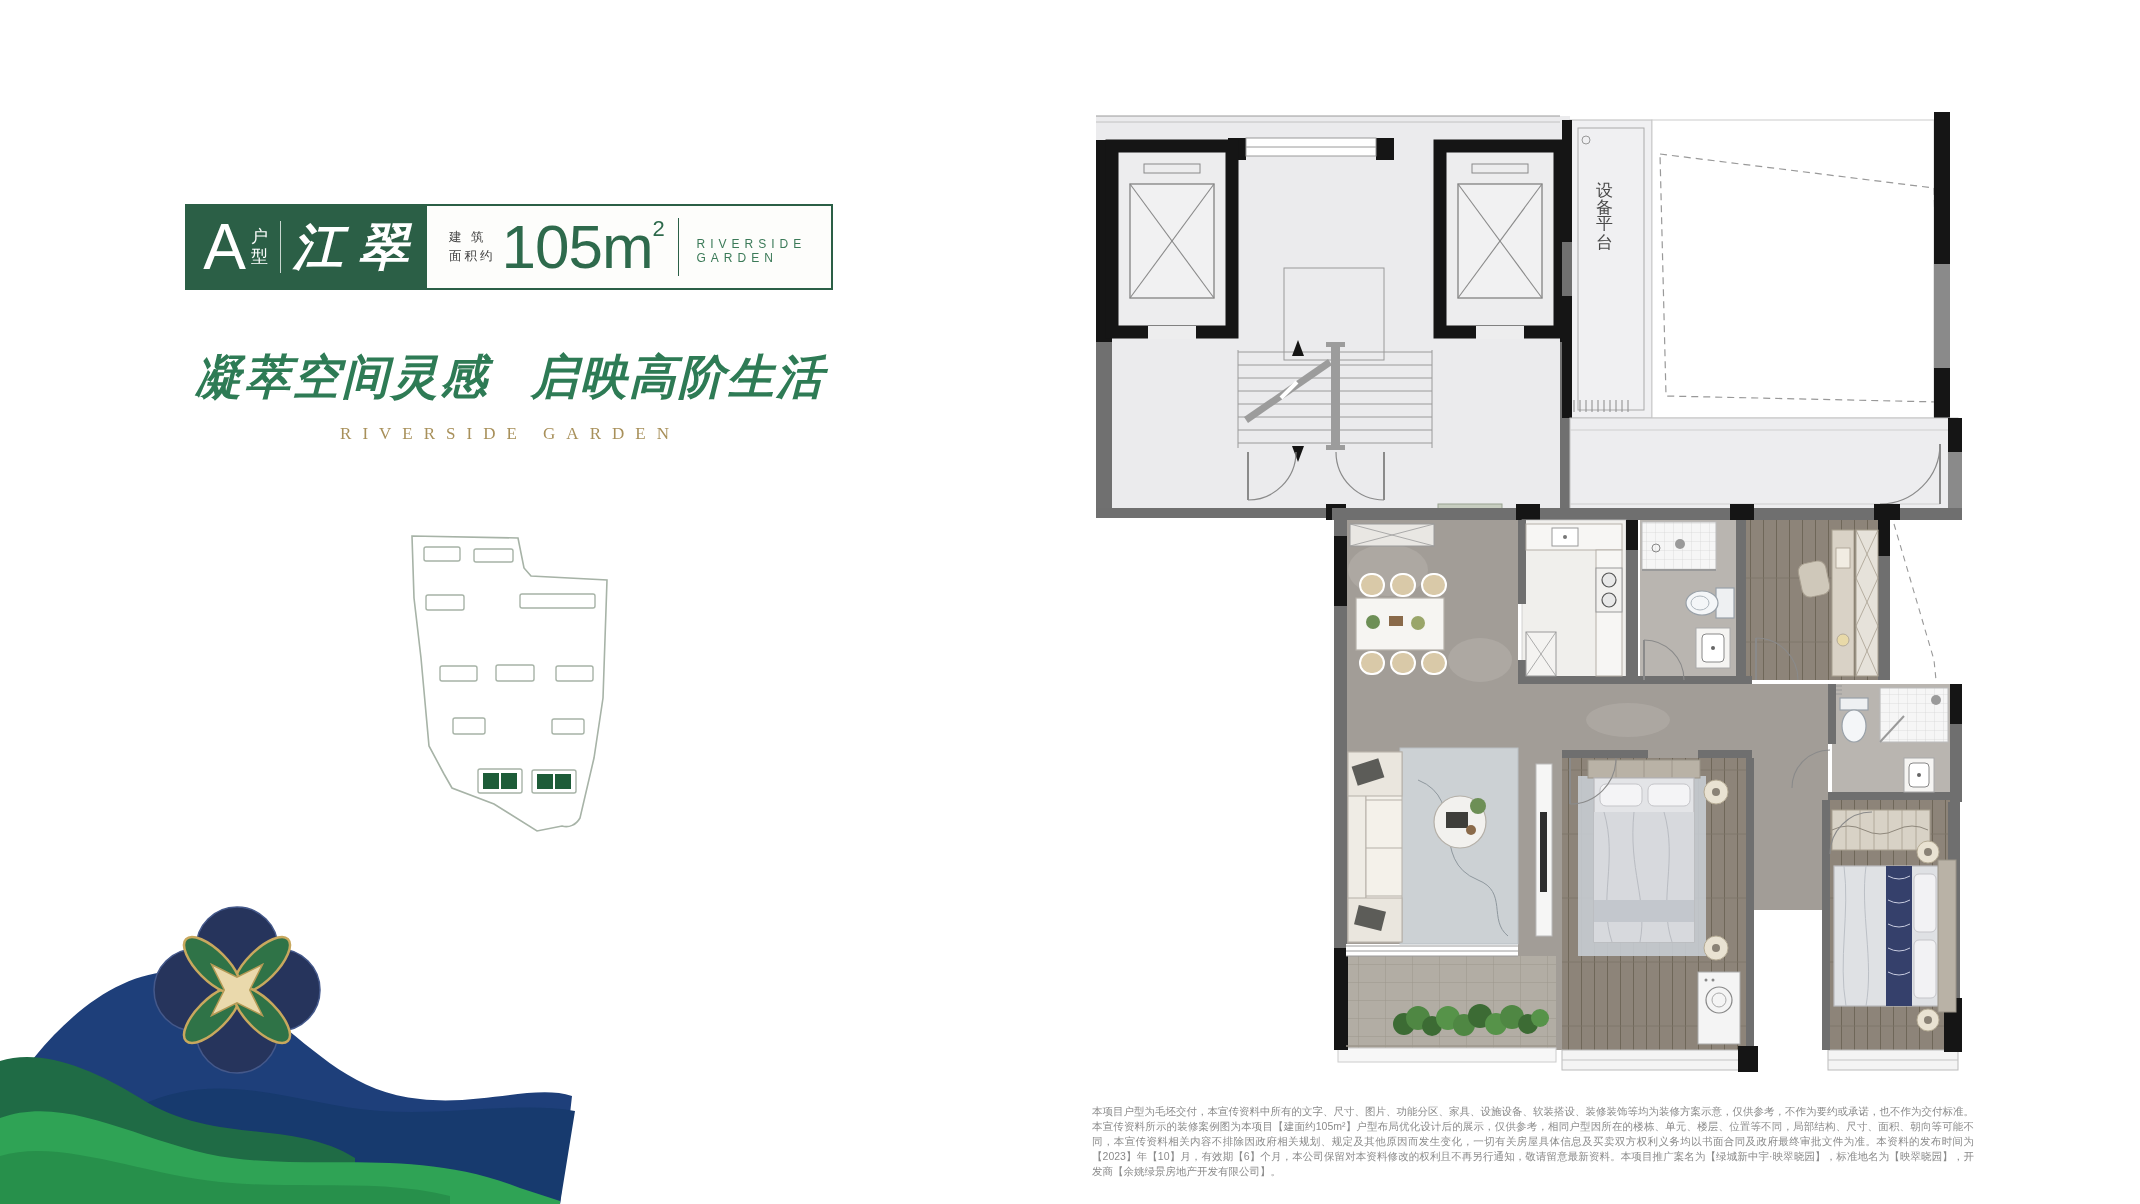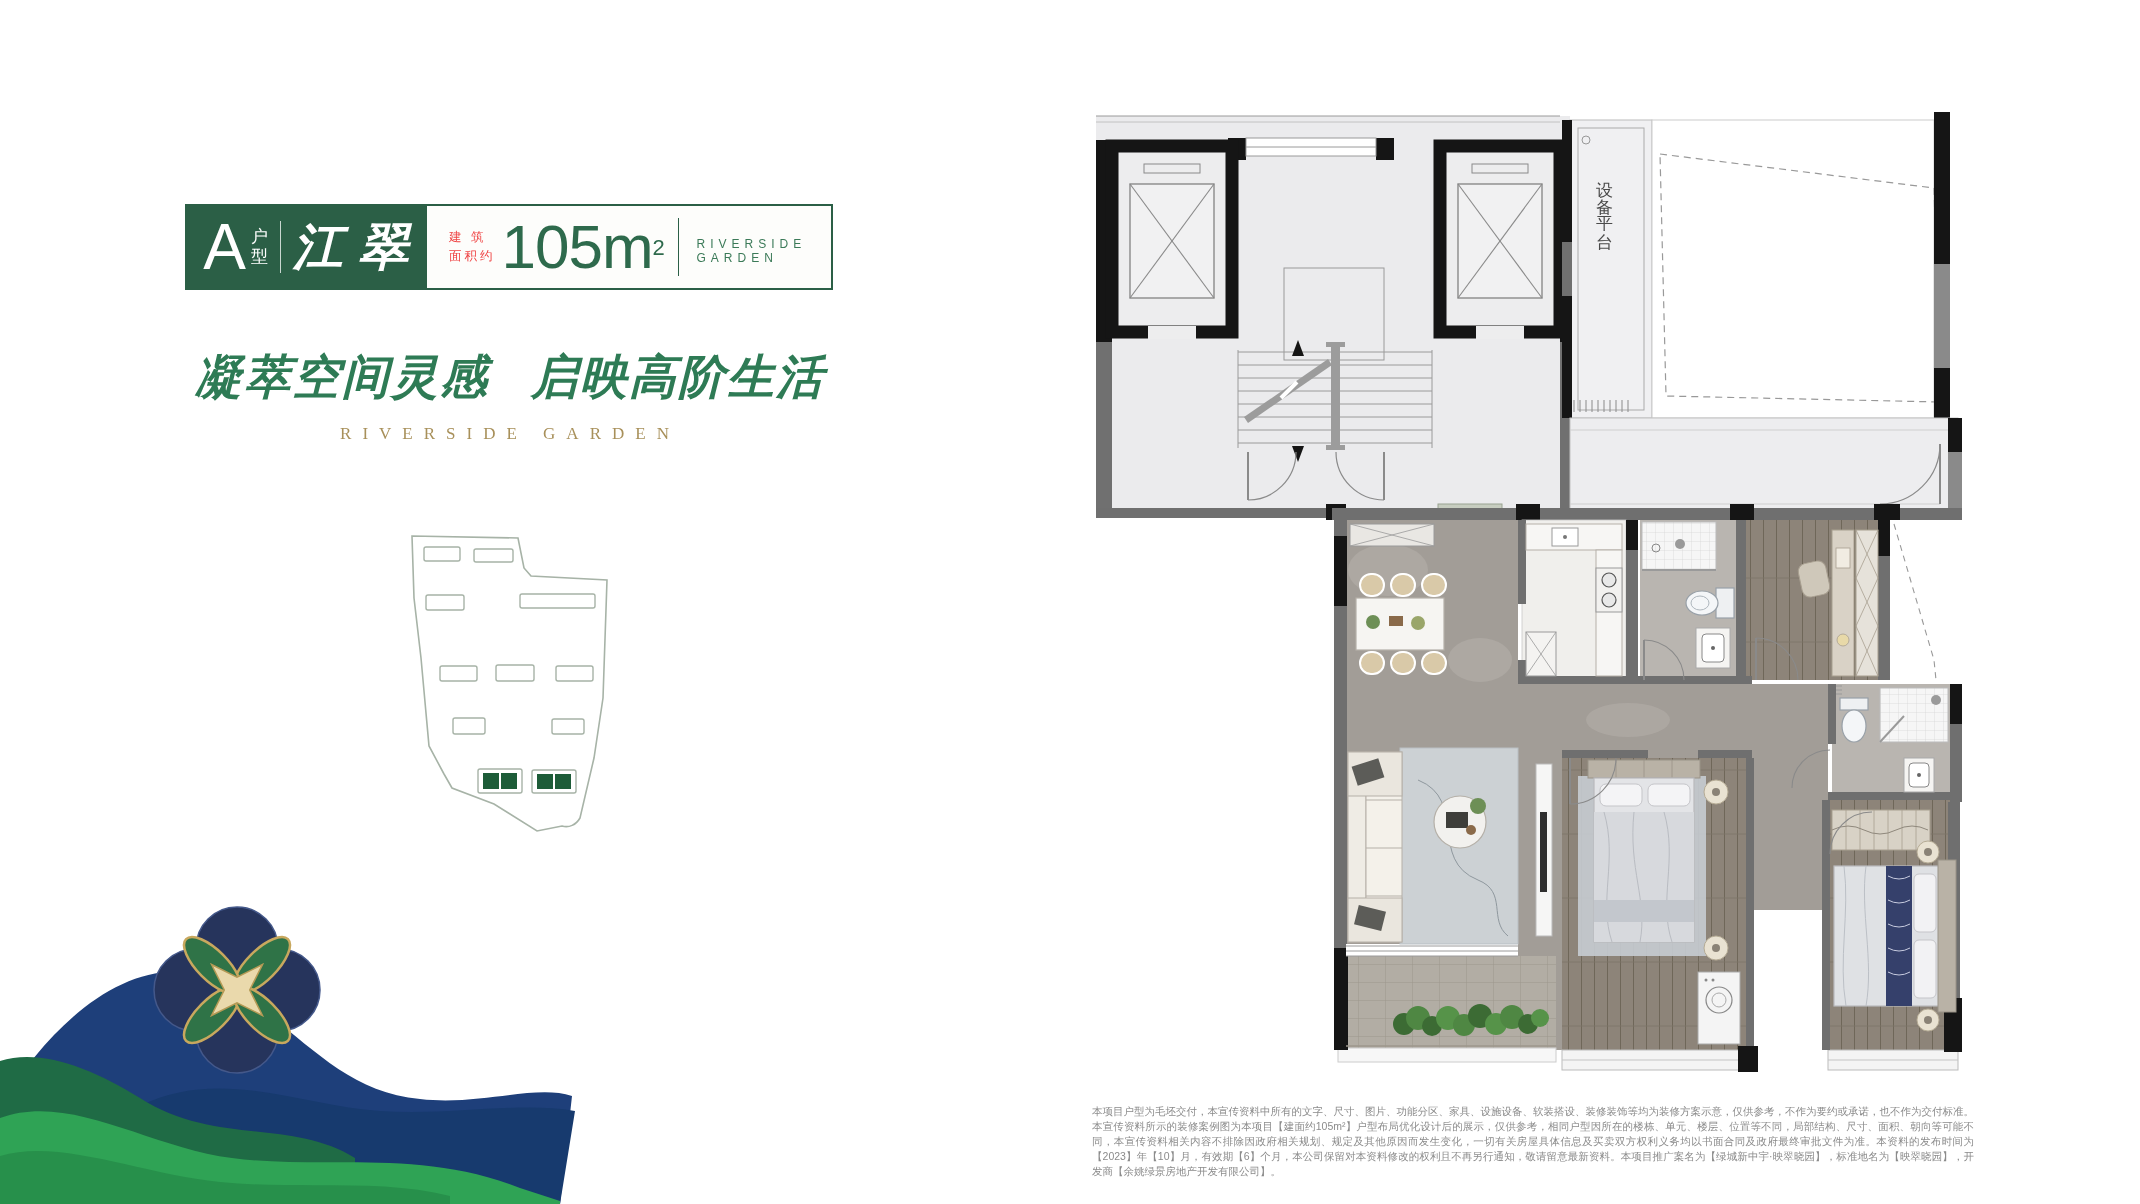--- a/index.html
+++ b/index.html
@@ -6,23 +6,23 @@
   .canvas{position:relative;width:2140px;height:1204px;background:#ffffff;overflow:hidden;
           font-family:"Liberation Sans","DejaVu Sans",sans-serif;}
   
   .badge{position:absolute;left:185px;top:204px;height:86px;display:flex;}
   .badge-left{width:242px;background:#2b5f46;color:#fff;display:flex;align-items:center;justify-content:center;}
   .badge-letter{font-size:64px;font-weight:400;line-height:1;}
   .badge-suffix{width:1.1em;font-size:17px;line-height:1.15;margin:0 8px 0 5px;letter-spacing:0;display:inline-block;word-break:break-all;}
   .badge-divider{width:1px;height:52px;background:rgba(255,255,255,.75);margin:0 12px 0 2px;}
   .badge-name{font-family:"Liberation Serif","DejaVu Serif",serif;font-weight:700;font-size:50px;letter-spacing:16px;margin-right:-16px;font-style:italic;}
   .badge-right{width:404px;background:#fdfdfb;border:2px solid #2b5f46;border-left:none;display:flex;align-items:center;color:#2b5f46;}
-  .area-label{font-size:12.5px;line-height:1.5;letter-spacing:3px;margin-left:22px;color:#ef4444;}
+  .area-label{font-size:12.5px;line-height:1.5;letter-spacing:3px;margin-left:22px;color:#404040;}
   .area-label div{white-space:nowrap;}
-  .area-value{font-size:62px;line-height:1;font-weight:500;margin-left:6px;letter-spacing:-1px;color:#2e6a4c;display:flex;align-items:center;}
+  .area-value{font-size:62px;line-height:1;font-weight:500;margin-left:6px;letter-spacing:-1px;color:#2e6a4c;display:flex;}
   .area-value sup{font-size:22px;margin-top:2px;}
   .badge-vline{width:1px;height:58px;background:#2b5f46;margin:0 18px 0 14px;}
   .rooms{display:flex;flex-direction:column;justify-content:center;}
   .rooms-main{font-size:30px;letter-spacing:4px;color:#2e6a4c;font-weight:500;}
   .rooms-sub{font-size:12px;letter-spacing:5px;color:#3b7a58;margin-top:7px;}
   
   .slogan{position:absolute;left:165px;top:346px;width:690px;text-align:center;color:#2e7b55;
           font-size:47px;font-weight:600;letter-spacing:2px;white-space:nowrap;font-style:italic;}
   .slogan .gap{display:inline-block;width:42px;}
   .slogan-sub{position:absolute;left:165px;top:424px;width:690px;text-align:center;color:#a8905a;

